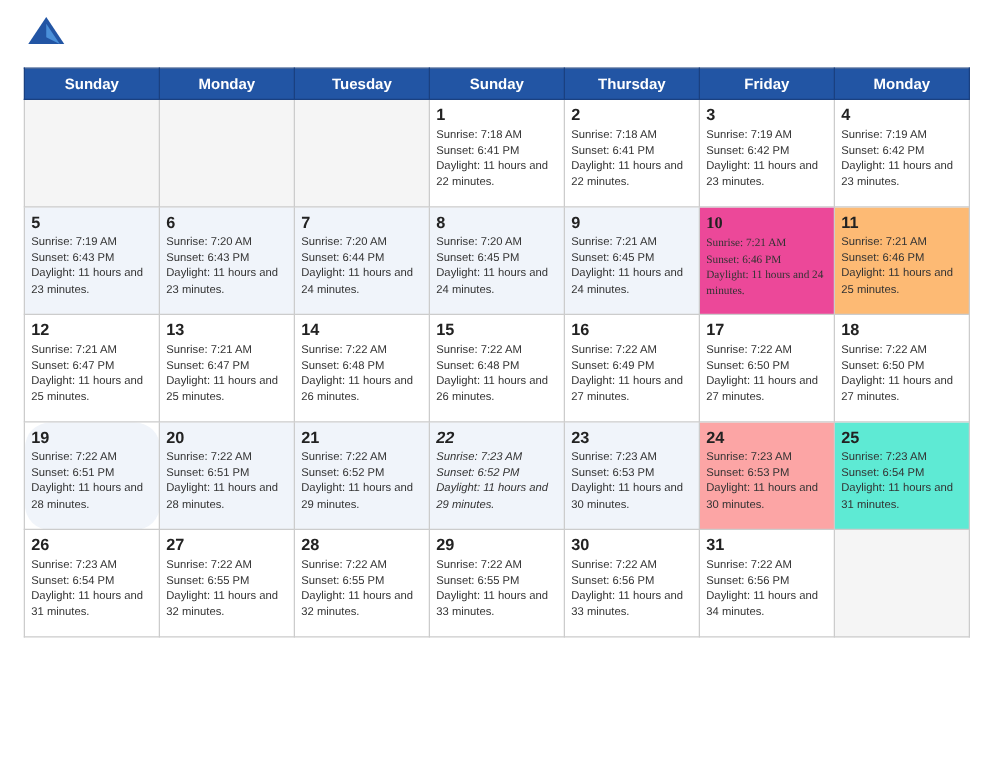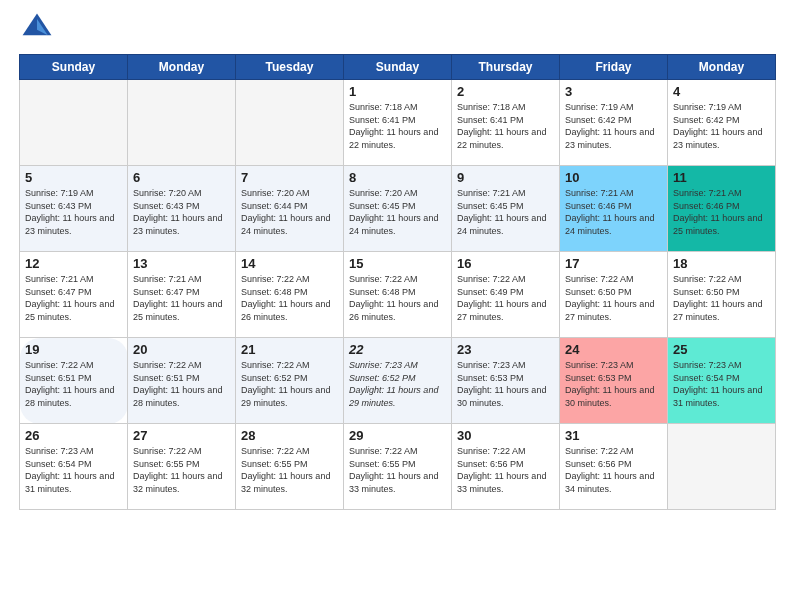--- a/index.html
+++ b/index.html
@@ -173,25 +173,25 @@
             <div class="day-info">Sunrise: 7:20 AM<br>Sunset: 6:44 PM<br>Daylight: 11 hours and 24 minutes.</div>
           </td>
           <td style="background: rgb(240, 244, 250);">
             <span class="day-num">8</span>
             <div class="day-info">Sunrise: 7:20 AM<br>Sunset: 6:45 PM<br>Daylight: 11 hours and 24 minutes.</div>
           </td>
           <td style="background: rgb(240, 244, 250);">
             <span class="day-num">9</span>
             <div class="day-info">Sunrise: 7:21 AM<br>Sunset: 6:45 PM<br>Daylight: 11 hours and 24 minutes.</div>
           </td>
-          <td style="background: #7dd3fc;">
+          <td style="background: #ec4899; font-family: Liberation Serif, serif;">
             <span class="day-num">10</span>
             <div class="day-info">Sunrise: 7:21 AM<br>Sunset: 6:46 PM<br>Daylight: 11 hours and 24 minutes.</div>
           </td>
-          <td style="background: #14b8a6;">
+          <td style="background: #fdba74;">
             <span class="day-num">11</span>
             <div class="day-info">Sunrise: 7:21 AM<br>Sunset: 6:46 PM<br>Daylight: 11 hours and 25 minutes.</div>
           </td>
         </tr>
         <tr>
           <td>
             <span class="day-num">12</span>
             <div class="day-info">Sunrise: 7:21 AM<br>Sunset: 6:47 PM<br>Daylight: 11 hours and 25 minutes.</div>
           </td>
           <td>

